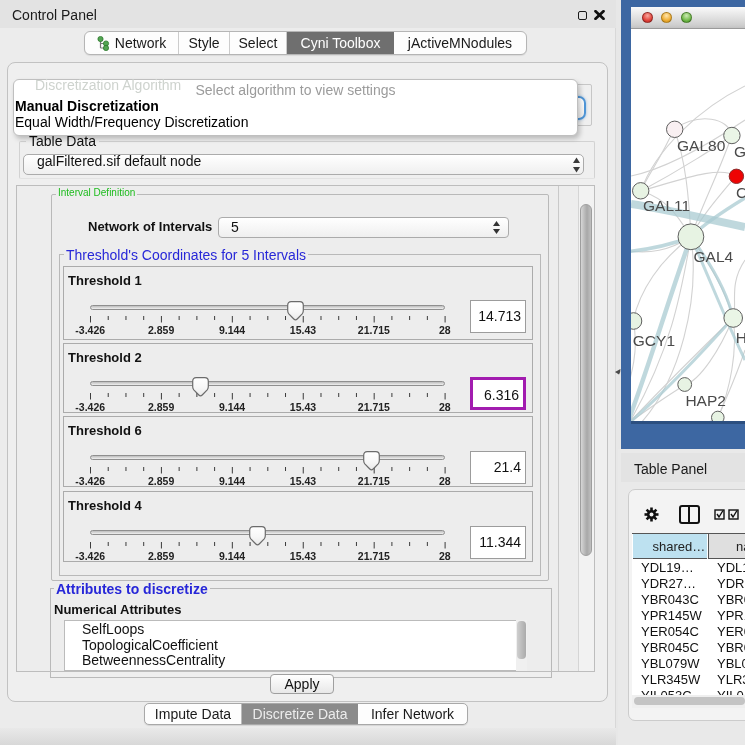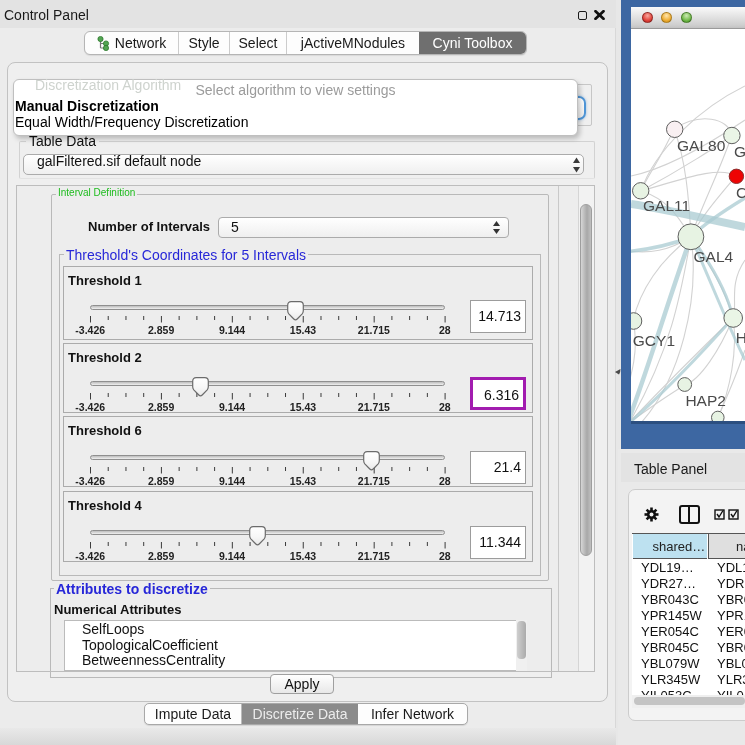--- a/index.html
+++ b/index.html
@@ -6,21 +6,21 @@
 html,body { width:745px; height:745px; overflow:hidden; }
 body { font-family:"Liberation Sans", sans-serif; background:#e7e7e7; position:relative; }
 .abs { position:absolute; }
 </style>
 </head>
 <body>
 
 <div class="abs" id="leftwin" style="left:0;top:0;width:616px;height:745px;background:#ececec;border-right:1px solid #d8d8d8;"></div>
 
 <div class="abs" style="left:0;top:0;width:616px;height:28px;background:#e3e3e3;"></div>
-<div class="abs" style="left:4px;top:7px;font-size:14px;color:#1a1a1a;">Control Panel</div>
+<div class="abs" style="left:12px;top:7px;font-size:14px;color:#1a1a1a;">Control Panel</div>
 <div class="abs" style="left:578px;top:11px;width:9px;height:9px;border:1.7px solid #1a1a1a;border-radius:2px;"></div>
 <svg class="abs" style="left:594px;top:10px;" width="11" height="10" viewBox="0 0 11 10">
     <g stroke="#111" stroke-width="2.7" stroke-linecap="round">
       <line x1="1.5" y1="1.2" x2="9.5" y2="8.8"></line>
       <line x1="9.5" y1="1.2" x2="1.5" y2="8.8"></line>
     </g>
   </svg>
 
 <div class="abs" style="left:84px;top:31px;width:443px;height:24px;background:#fdfdfd;border:1px solid #b5b5b5;border-radius:6px;box-shadow:0 1px 1px rgba(0,0,0,0.08);overflow:hidden;display:flex;">
   <div style="width:94px;height:100%;display:flex;align-items:center;justify-content:center;border-right:1px solid #cccccc;">
@@ -29,22 +29,22 @@
       <line x1="3.5" y1="7.5" x2="8" y2="7.5" stroke="#777" stroke-width="1.2"></line>
       <line x1="3.5" y1="12" x2="8" y2="12" stroke="#777" stroke-width="1.2"></line>
       <circle cx="3.5" cy="3" r="2.6" fill="#53a553" stroke="#2e7a2e" stroke-width="0.8"></circle>
       <circle cx="9" cy="7.5" r="2.6" fill="#53a553" stroke="#2e7a2e" stroke-width="0.8"></circle>
       <circle cx="9" cy="12" r="2.6" fill="#53a553" stroke="#2e7a2e" stroke-width="0.8"></circle>
     </svg>
     <span style="font-size:14px;color:#1a1a1a;">Network</span>
   </div>
   <div style="width:51px;height:100%;display:flex;align-items:center;justify-content:center;border-right:1px solid #cccccc;font-size:14px;color:#1a1a1a;">Style</div>
   <div style="width:57px;height:100%;display:flex;align-items:center;justify-content:center;border-right:1px solid #cccccc;font-size:14px;color:#1a1a1a;">Select</div>
+  <div style="width:107px;height:100%;display:flex;align-items:center;justify-content:center;background:#6f6f6f;font-size:14px;color:#ffffff;">Cyni Toolbox</div>
   <div style="flex:1;height:100%;display:flex;align-items:center;justify-content:center;font-size:14px;color:#1a1a1a;">jActiveMNodules</div>
-  <div style="width:107px;height:100%;display:flex;align-items:center;justify-content:center;background:#6f6f6f;font-size:14px;color:#ffffff;">Cyni Toolbox</div>
 </div>
 
 <div class="abs" style="left:7px;top:62px;width:601px;height:640px;background:#efefef;border:1px solid #c2c2c2;border-radius:8px;"></div>
 
 <div class="abs" style="left:19px;top:84px;width:573px;height:42px;border:1px solid #c6c6c6;border-radius:2px;"></div>
 <div class="abs" style="left:23px;top:96px;width:563px;height:24px;border:2.5px solid #4f95d6;border-radius:7px;background:linear-gradient(#ffffff,#ededed);box-shadow:0 0 3px rgba(90,155,215,0.6);"></div>
 <svg class="abs" style="left:571px;top:100px;" width="8" height="15" viewBox="0 0 8 15">
   <path d="M4 0.5 L7.2 5 L0.8 5 Z" fill="#b9b9b9"></path>
   <path d="M4 14.5 L7.2 10 L0.8 10 Z" fill="#b9b9b9"></path>
 </svg>
@@ -58,21 +58,21 @@
   <path d="M4.5 0.5 L8 6 L1 6 Z" fill="#3a3a3a"></path>
   <path d="M4.5 15.5 L8 10 L1 10 Z" fill="#3a3a3a"></path>
 </svg>
 
 <div class="abs" style="left:16px;top:185px;width:579px;height:487px;border:1px solid #bdbdbd;background:#ededed;"></div>
 <div class="abs" style="left:558px;top:186px;width:0;height:485px;border-left:1px solid #c9c9c9;"></div>
 
 <div class="abs" style="left:51px;top:194px;width:498px;height:387px;border:1px solid #b9b9b9;border-radius:2px;"></div>
 <div class="abs" style="left:56px;top:187px;font-size:10px;color:#1ebc1e;"><span style="background:#ededed;padding:0 2px;">Interval Definition</span></div>
 
-<div class="abs" style="left:88px;top:219px;font-size:13px;font-weight:bold;color:#111;">Number of Intervals</div>
+<div class="abs" style="left:88px;top:219px;font-size:13px;font-weight:bold;color:#111;">Network of Intervals</div>
 <div class="abs" style="left:218px;top:217px;width:291px;height:21px;border:1px solid #ababab;border-radius:4px;background:linear-gradient(#ffffff,#efefef);"></div>
 <div class="abs" style="left:231px;top:219px;font-size:14px;color:#111;">5</div>
 <svg class="abs" style="left:492px;top:220px;" width="9" height="15" viewBox="0 0 9 15">
   <path d="M4.5 1 L8 6 L1 6 Z" fill="#333"></path>
   <path d="M4.5 14 L8 9 L1 9 Z" fill="#333"></path>
 </svg>
 
 <div class="abs" style="left:59px;top:254px;width:482px;height:322px;border:1px solid #b9b9b9;"></div>
 <div class="abs" style="left:64px;top:247px;font-size:14px;color:#2727d8;"><span style="background:#ededed;padding:0 2px;">Threshold's Coordinates for 5 Intervals</span></div>
 

